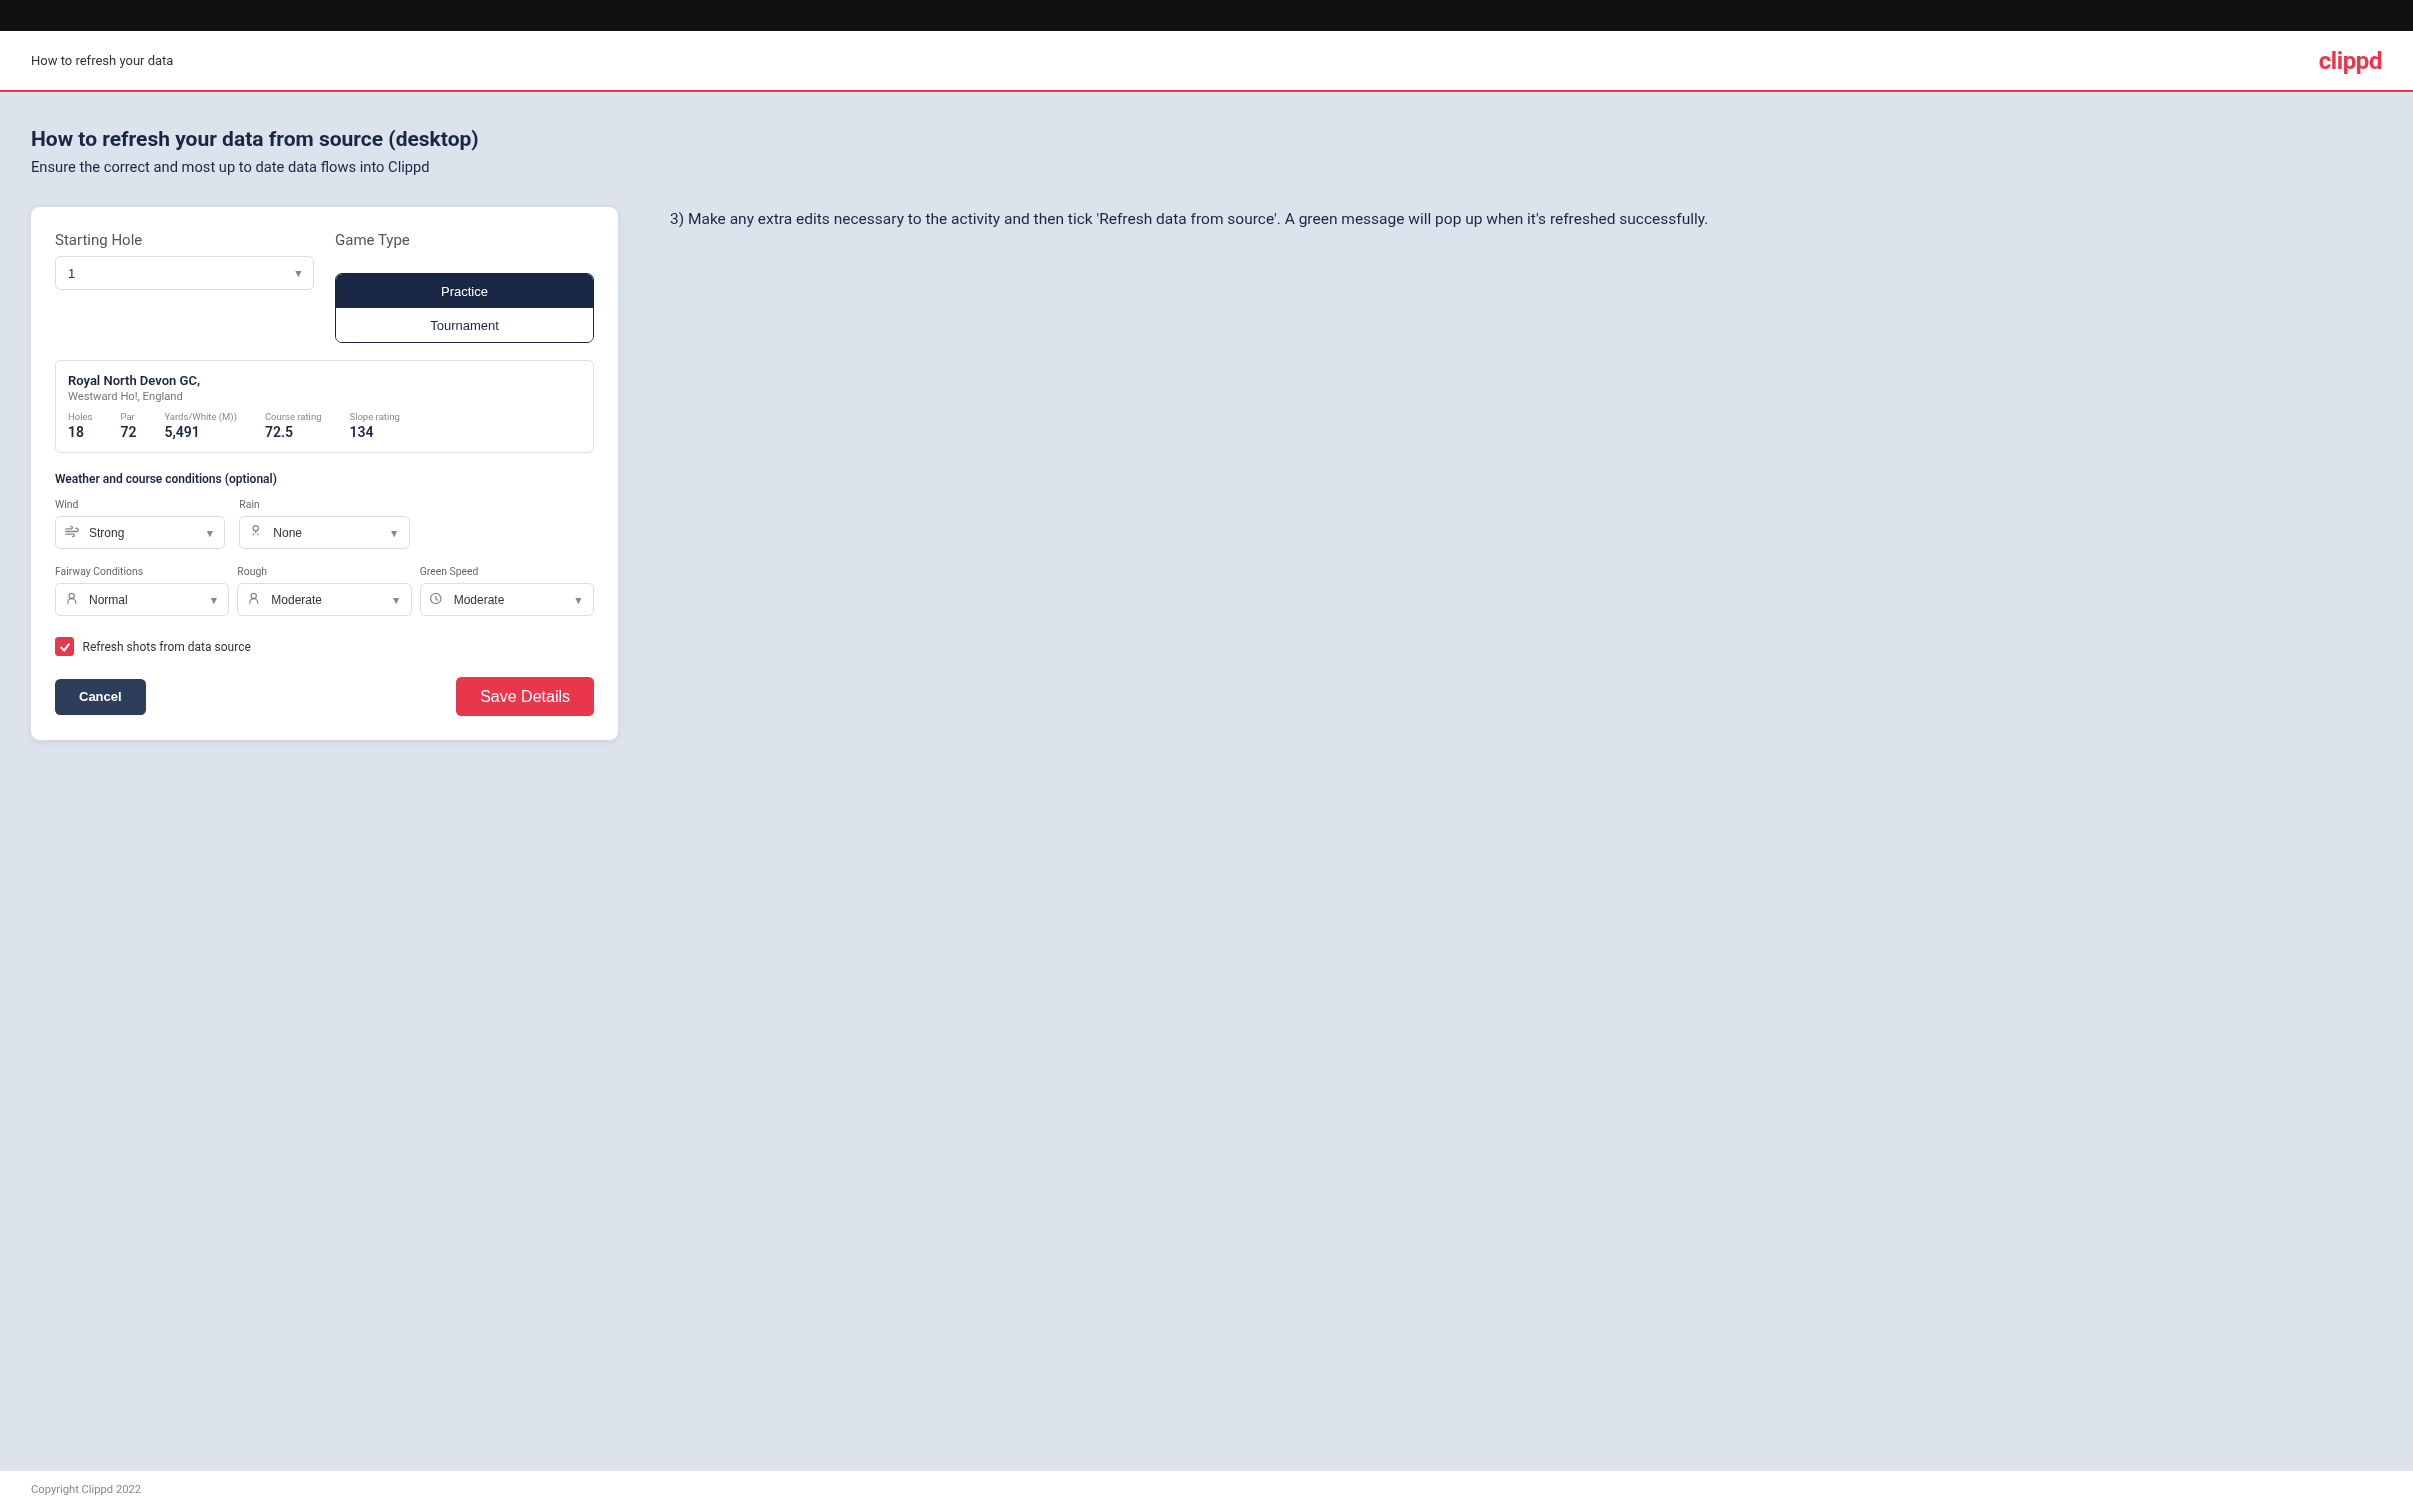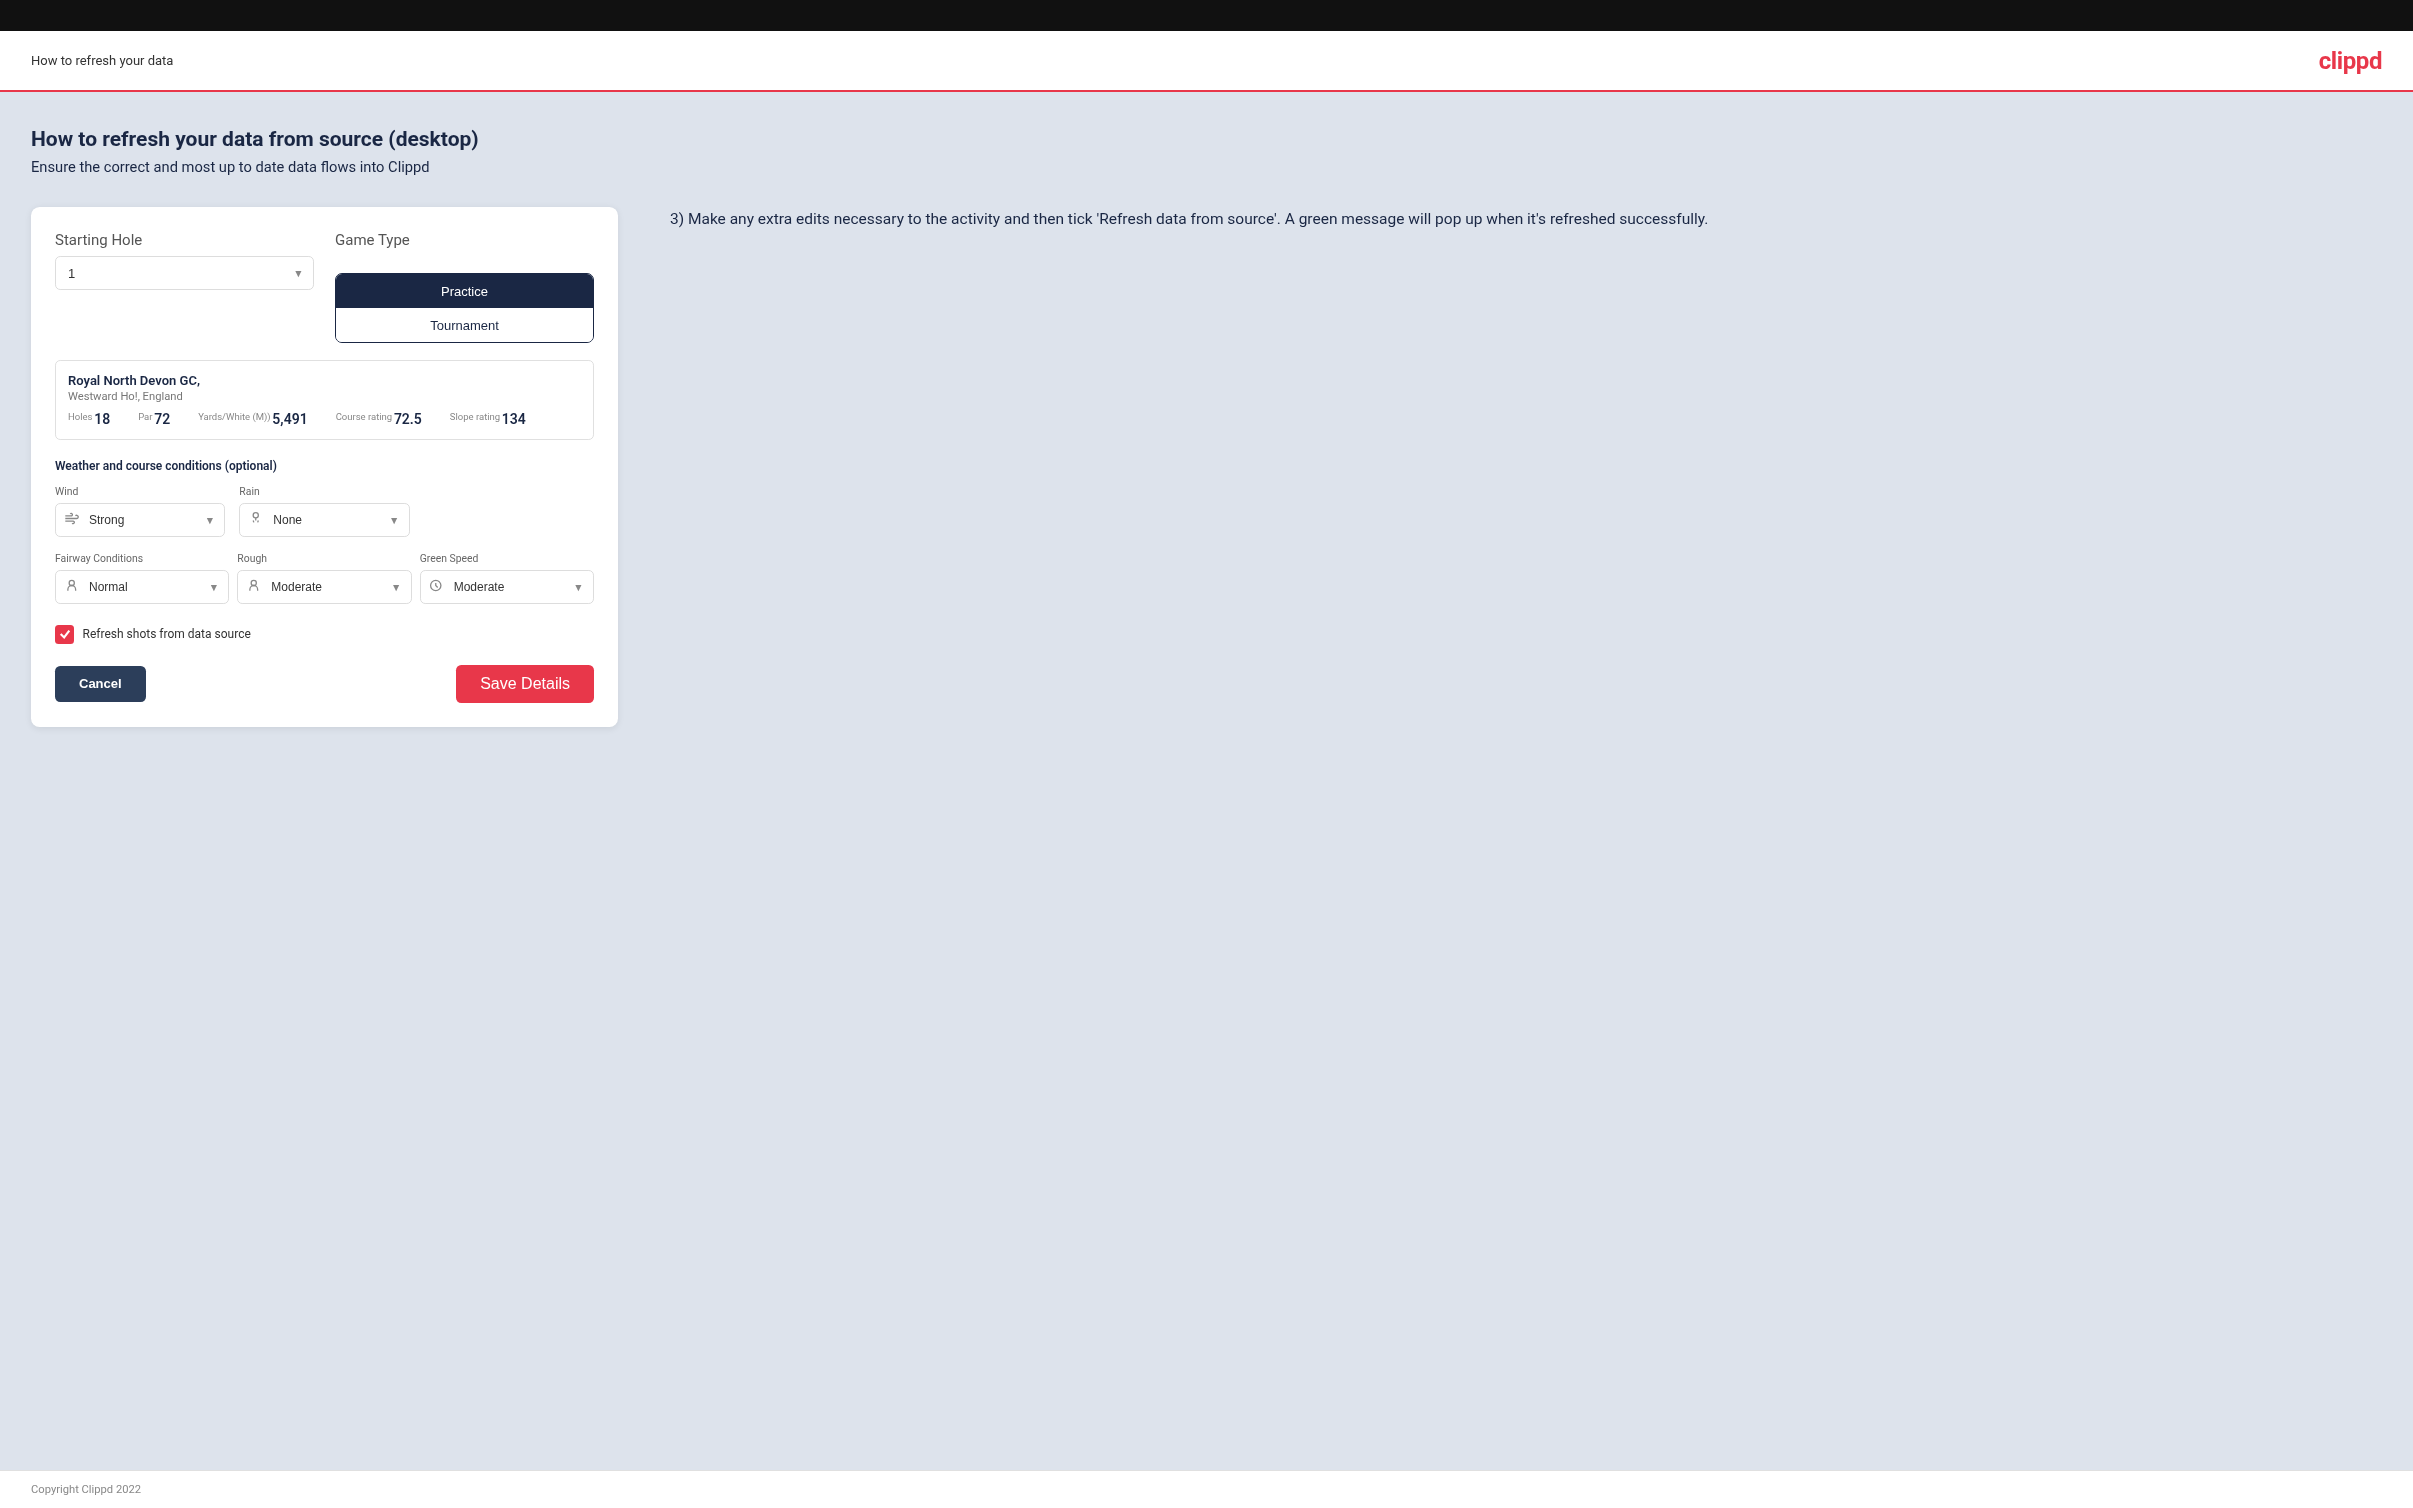--- a/index.html
+++ b/index.html
@@ -146,20 +146,21 @@
       font-size: 11.2px;
       color: #777;
       margin-bottom: 8.6px;
     }
     .course-stats {
       display: flex;
       gap: 28px;
     }
     .stat-item {
       display: flex;
+      flex-direction: column;
       gap: 1.7px;
     }
     .stat-label {
       font-size: 9.5px;
       color: #888;
     }
     .stat-value {
       font-size: 14px;
       font-weight: 600;
       color: #1a2744;

